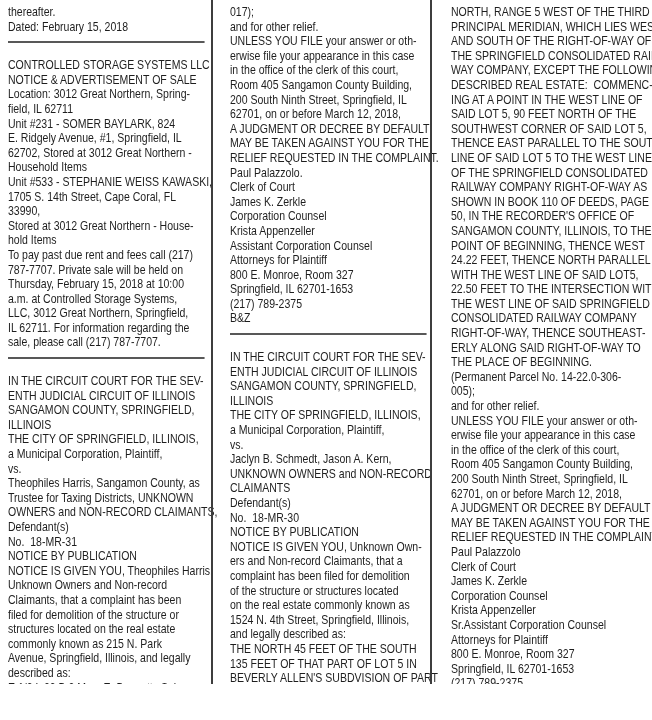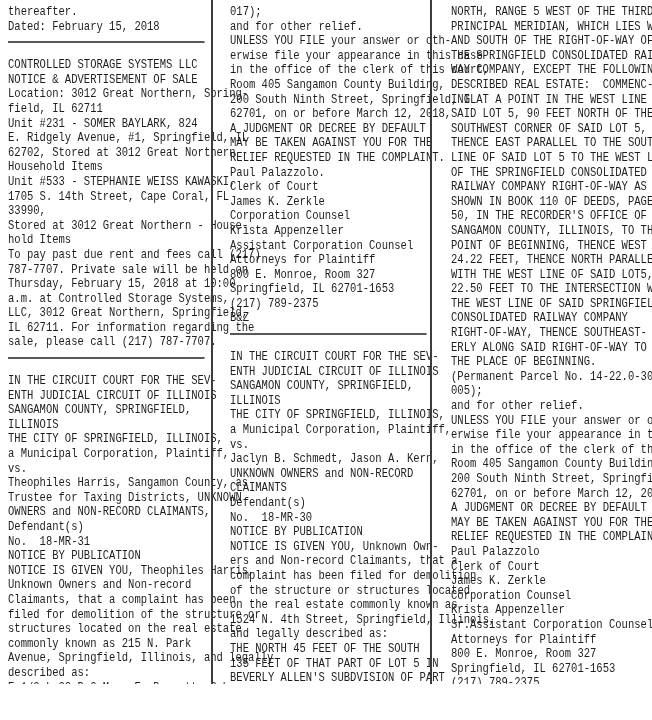--- a/index.html
+++ b/index.html
@@ -6,21 +6,21 @@
     margin: 0;
     padding: 0;
     background: #ffffff;
   }
   .page {
     position: relative;
     width: 652px;
     height: 684px;
     background: #ffffff;
     overflow: hidden;
-    font-family: Liberation Mono, monospace;
+    font-family: Liberation Sans, sans-serif;
   }
   .column {
     position: absolute;
     top: 5px;
     width: 252px;
     transform: scaleX(0.78);
     transform-origin: top left;
     font-size: 13.5px;
     line-height: 14.6px;
     font-weight: 400;

